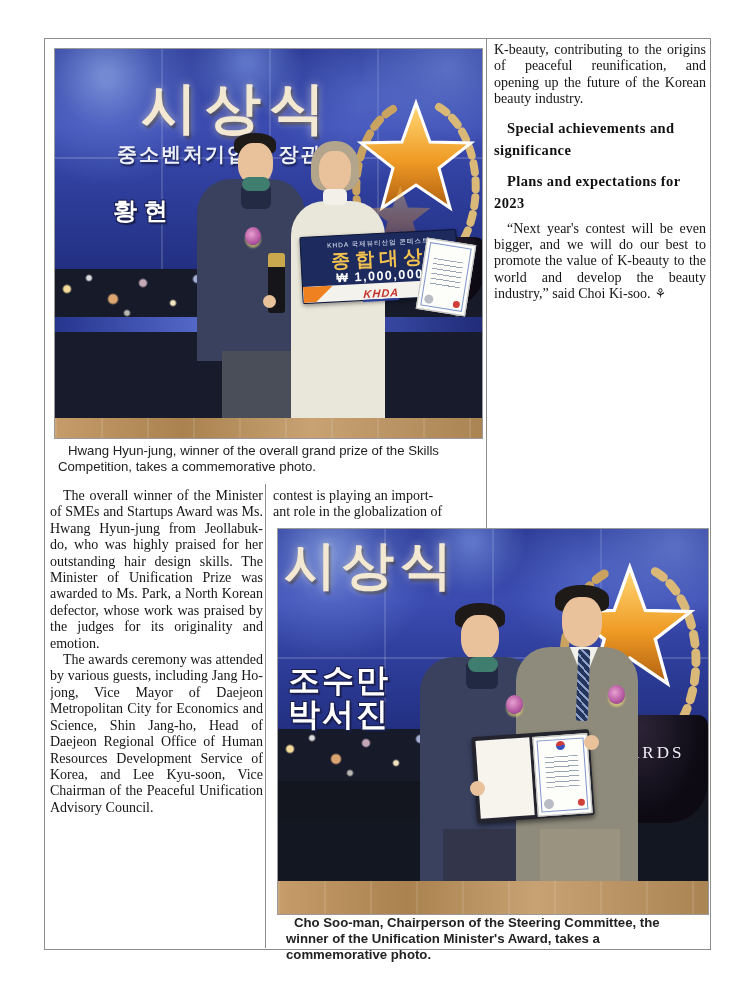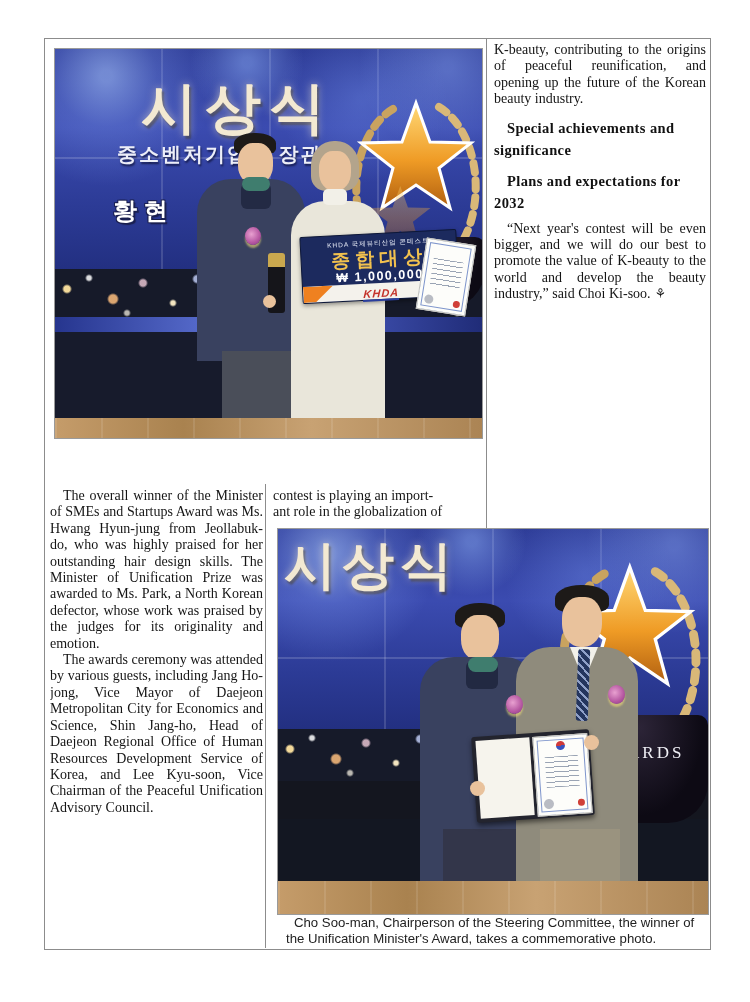--- a/index.html
+++ b/index.html
@@ -156,35 +156,36 @@
     </div>
     <div class="abs hand" style="left:394px;top:238px;width:13px;height:13px;z-index:6;"></div>
 
     <div class="abs cert" style="left:366px;top:192px;width:48px;height:70px;z-index:6;transform:rotate(9deg);">
       <div class="certlines"></div>
       <div class="seal" style="left:6px;bottom:6px;width:9px;height:9px;background:#b9bcc4;"></div>
       <div class="seal" style="right:6px;bottom:6px;width:7px;height:7px;background:#d04038;"></div>
     </div>
   </figure>
 
+  <figcaption class="caption" style="left:58px;top:443px;width:419px;">Hwang Hyun-jung, winner of the overall grand prize of the Skills Competition, takes a commemorative photo.</figcaption>
 
   <div class="col" style="left:50px;top:488px;width:213px;height:456px;overflow:hidden;">
     <p class="jp ind">The overall winner of the Minister of SMEs and Startups Award was Ms. Hwang Hyun-jung from Jeollabuk-do, who was highly praised for her outstanding hair design skills. The Minister of Unification Prize was awarded to Ms. Park, a North Korean defector, whose work was praised by the judges for its originality and emotion.</p>
     <p class="jp ind">The awards ceremony was attended by various guests, including Jang Ho-jong, Vice Mayor of Daejeon Metropolitan City for Economics and Science, Shin Jang-ho, Head of Daejeon Regional Office of Human Resources Development Service of Korea, and Lee Kyu-soon, Vice Chairman of the Peaceful Unification Advisory Council.</p>
   </div>
 
   <div class="col" style="left:273px;top:488px;width:211px;height:38px;overflow:hidden;">
     <p><span>contest is playing an import-</span><br>
     <span>ant role in the globalization of</span></p>
   </div>
 
   <div class="col" style="left:494px;top:42px;width:212px;height:478px;overflow:hidden;">
     <p class="jp">K-beauty, contributing to the origins of peaceful reunification, and opening up the future of the Korean beauty industry.</p>
     <h3>Special achievements and significance</h3>
-    <h3>Plans and expectations for 2032</h3>
+    <h3>Plans and expectations for 2023</h3>
     <p class="jp ind"><span>“Next year's contest will be even bigger, and we will do our best to promote the value of K-beauty to the world and develop the beauty industry,” said Choi Ki-soo.</span><span class="endmark">⚘</span></p>
   </div>
 
   <figure class="photo abs" style="left:277px;top:528px;width:430px;height:385px;">
     <div class="abs wall" style="height:204px;"></div>
     <div class="abs seam-h" style="top:128px;"></div>
     <div class="abs bokeh-base" style="top:200px;height:90px;"></div>
     <div class="abs bokeh" style="left:0;top:200px;width:62%;height:52px;"></div>
     <div class="abs darklow" style="top:290px;height:62px;background:#131722;"></div>
     <div class="abs floor" style="top:352px;height:33px;"></div>
@@ -196,20 +197,22 @@
             <stop offset=".55" stop-color="#ef9b25"></stop>
             <stop offset="1" stop-color="#b05f10"></stop>
         </linearGradient>
       </defs>
       <path d="M52,26 A58,86 0 0 0 52,186" fill="none" stroke="#c9a35f" stroke-width="8" stroke-dasharray="9 8" stroke-linecap="round"></path>
       <path d="M98,24 A58,86 0 0 1 98,184" fill="none" stroke="#d9b878" stroke-width="8" stroke-dasharray="9 8" stroke-linecap="round"></path>
       <polygon points="75,20 89,59 130,60 98,85 109,125 75,102 41,125 52,85 20,60 61,59" fill="url(#gold2)" stroke="#ffffff" stroke-width="3"></polygon>
     </svg>
 
     <div class="abs ktitle" style="left:6px;top:2px;font-size:52px;letter-spacing:6px;z-index:2;">시상식</div>
+    <div class="abs kname" style="left:10px;top:130px;font-size:32px;letter-spacing:2px;z-index:2;">조수만</div>
+    <div class="abs kname" style="left:10px;top:164px;font-size:32px;letter-spacing:2px;z-index:2;">박서진</div>
     <div class="abs kname" style="left:188px;top:138px;font-size:21px;z-index:2;">위원장</div>
 
     <div class="abs bell" style="left:295px;top:186px;width:135px;height:108px;z-index:1;"></div>
     <div class="abs awardsword" style="left:318px;top:214px;font-size:17px;z-index:2;">AWARDS</div>
 
     <div class="abs hair" style="left:177px;top:74px;width:50px;height:26px;z-index:3;"></div>
     <div class="abs face" style="left:183px;top:86px;width:38px;height:46px;z-index:3;"></div>
     <div class="abs suit" style="left:142px;top:128px;width:118px;height:224px;z-index:3;background:#39415f;"></div>
     <div class="abs" style="left:188px;top:132px;width:32px;height:28px;z-index:3;background:#222942;border-radius:6px;"></div>
     <div class="abs scarf" style="left:190px;top:128px;width:30px;height:15px;z-index:4;"></div>
@@ -230,16 +233,16 @@
         <div class="emblem" style="left:22px;top:5px;"></div>
         <div class="certlines"></div>
         <div class="seal" style="left:6px;bottom:6px;width:10px;height:10px;background:#b9bcc4;"></div>
         <div class="seal" style="right:6px;bottom:7px;width:7px;height:7px;background:#d04038;"></div>
       </div>
     </div>
     <div class="abs hand" style="left:192px;top:252px;width:15px;height:15px;z-index:6;"></div>
     <div class="abs hand" style="left:306px;top:206px;width:15px;height:15px;z-index:6;"></div>
   </figure>
 
-  <figcaption class="caption" style="left:286px;top:915px;width:417px;text-indent:8px;">Cho Soo-man, Chairperson of the Steering Committee, the winner of the Unification Minister's Award, takes a commemorative photo.</figcaption>
+  <figcaption class="caption" style="left:286px;top:915px;width:417px;text-indent:8px;font-weight:bold;">Cho Soo-man, Chairperson of the Steering Committee, the winner of the Unification Minister's Award, takes a commemorative photo.</figcaption>
 
 
 </div>
 
 </body></html>

